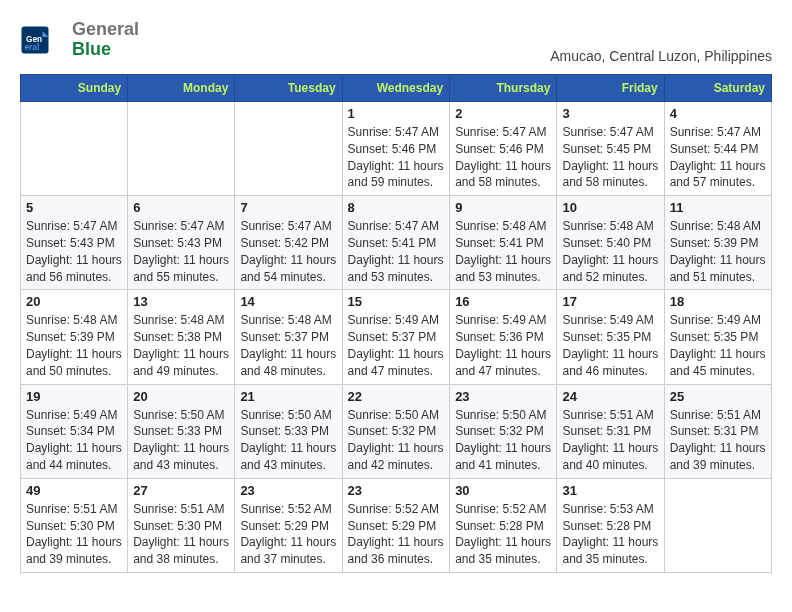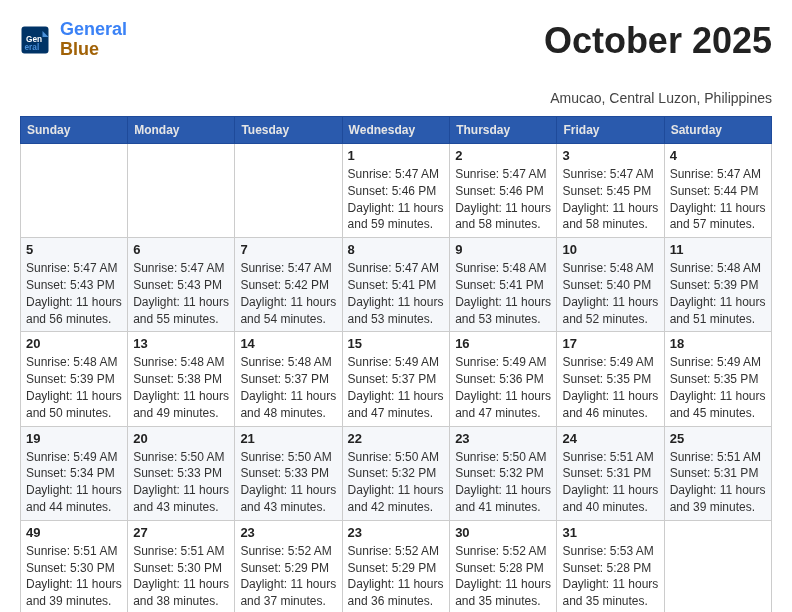--- a/index.html
+++ b/index.html
@@ -12,30 +12,30 @@
     }
     .header {
       display: flex;
       justify-content: space-between;
       align-items: flex-start;
       margin-bottom: 10px;
     }
     .logo {
       display: flex;
       align-items: center;
-      gap: 10px;
+      gap: 22px;
     }
     .logo-text {
       font-size: 18px;
       font-weight: bold;
       color: #003366;
       line-height: 1.1;
     }
     .logo-text span {
-      color: #3b82f6;
+      color: #737373;
     }
     .logo-icon {
       width: 30px;
       height: 30px;
     }
     .title-block {
       text-align: right;
     }
     .month-title {
       font-size: 36px;
@@ -47,22 +47,22 @@
       color: #444;
       margin-top: 28px;
     }
     table {
       width: 100%;
       border-collapse: collapse;
       font-size: 11px;
     }
     thead th {
       background-color: #2a5aad;
-      color: #e5e5e5;
-      text-align: left;
+      color: #bef264;
+      text-align: right;
       padding: 6px 6px;
       font-size: 12px;
       font-weight: bold;
       border: 1px solid #1e4a9a;
     }
     tbody td {
       border: 1px solid #ccc;
       vertical-align: top;
       padding: 4px 5px;
       height: 80px;
@@ -94,26 +94,25 @@
   <div class="logo">
     <svg class="logo-icon" viewBox="0 0 40 40">
       <rect x="2" y="2" width="36" height="36" rx="4" fill="#003366"></rect>
       <text x="8" y="22" font-size="11" font-weight="bold" fill="white" font-family="Arial">Gen</text>
       <text x="6" y="33" font-size="11" font-weight="bold" fill="#4a90d9" font-family="Arial">eral</text>
       <polygon points="30,8 38,16 30,16" fill="#4a90d9"></polygon>
     </svg>
     <div>
       <div class="logo-text">
         <span>General</span><br>
-        <span style="color:#a16207">Blue</span>
+        <span style="color:#15803d">Blue</span>
       </div>
     </div>
   </div>
   <div class="title-block">
-    <div class="month-title">October 2025</div>
     <div class="location">Amucao, Central Luzon, Philippines</div>
   </div>
 </div>
 
 <table>
   <thead>
     <tr id="weekday-header">
         <th>Sunday</th>
         <th>Monday</th>
         <th>Tuesday</th>

